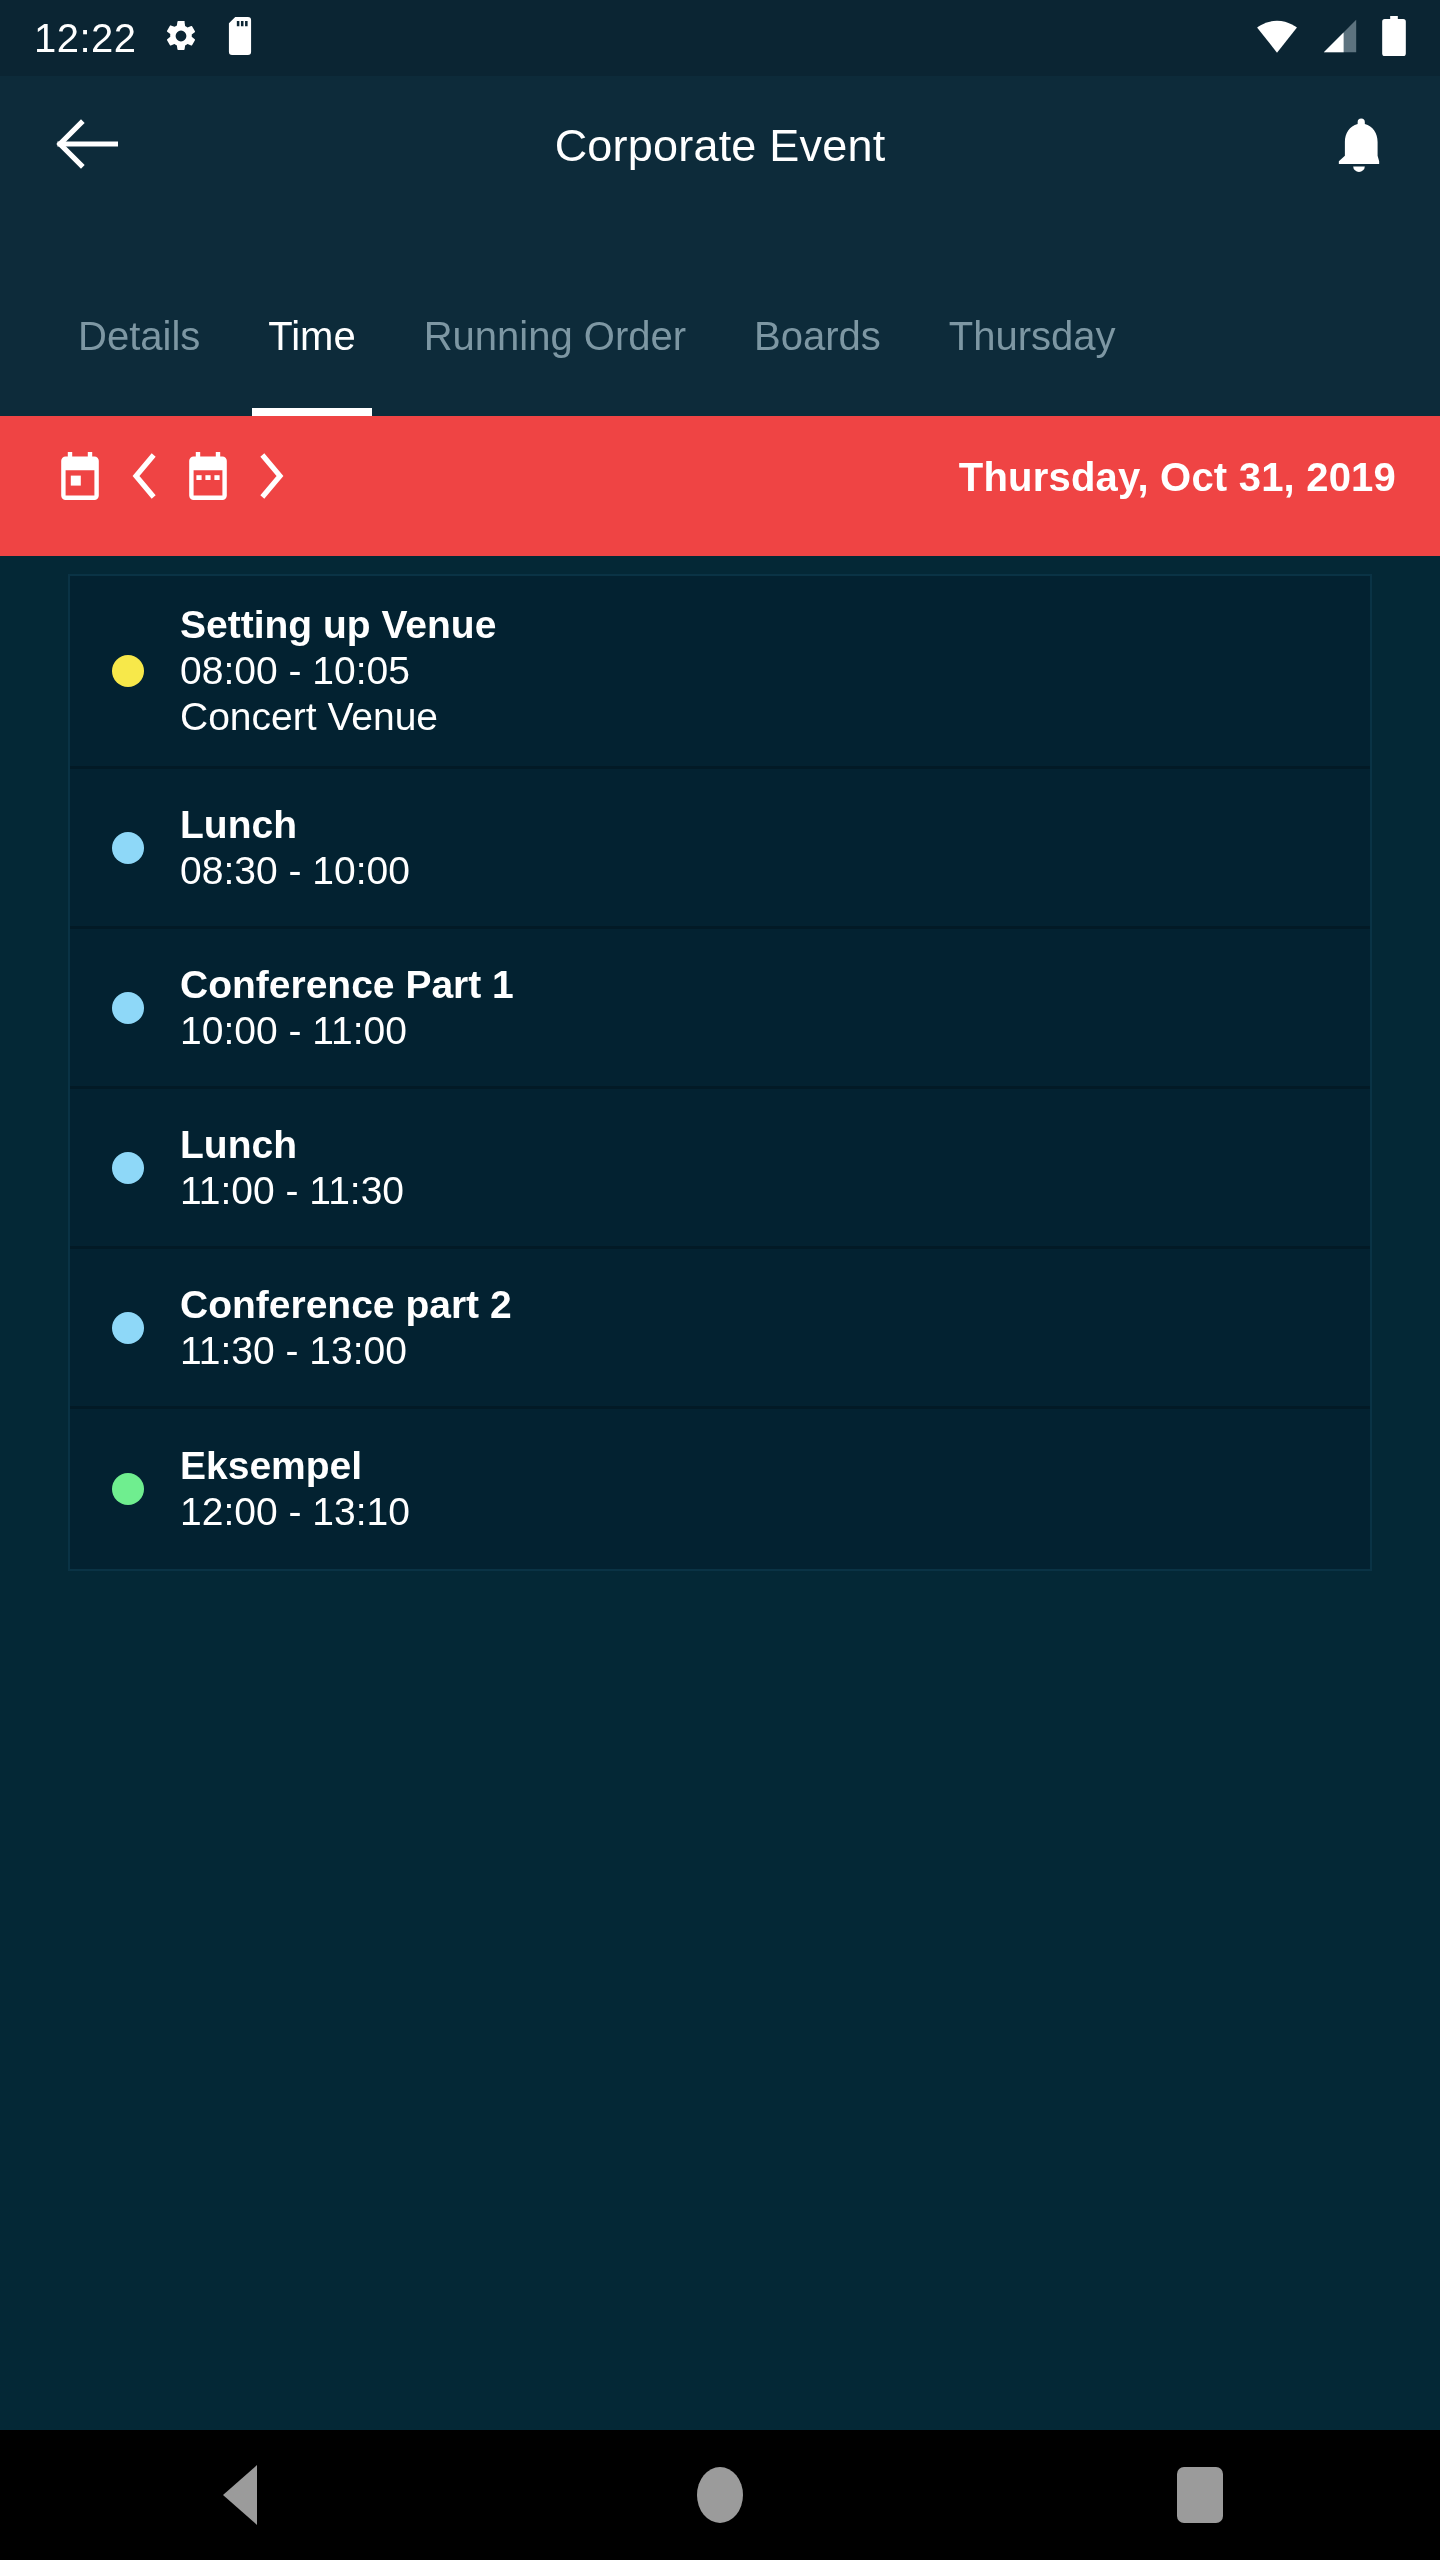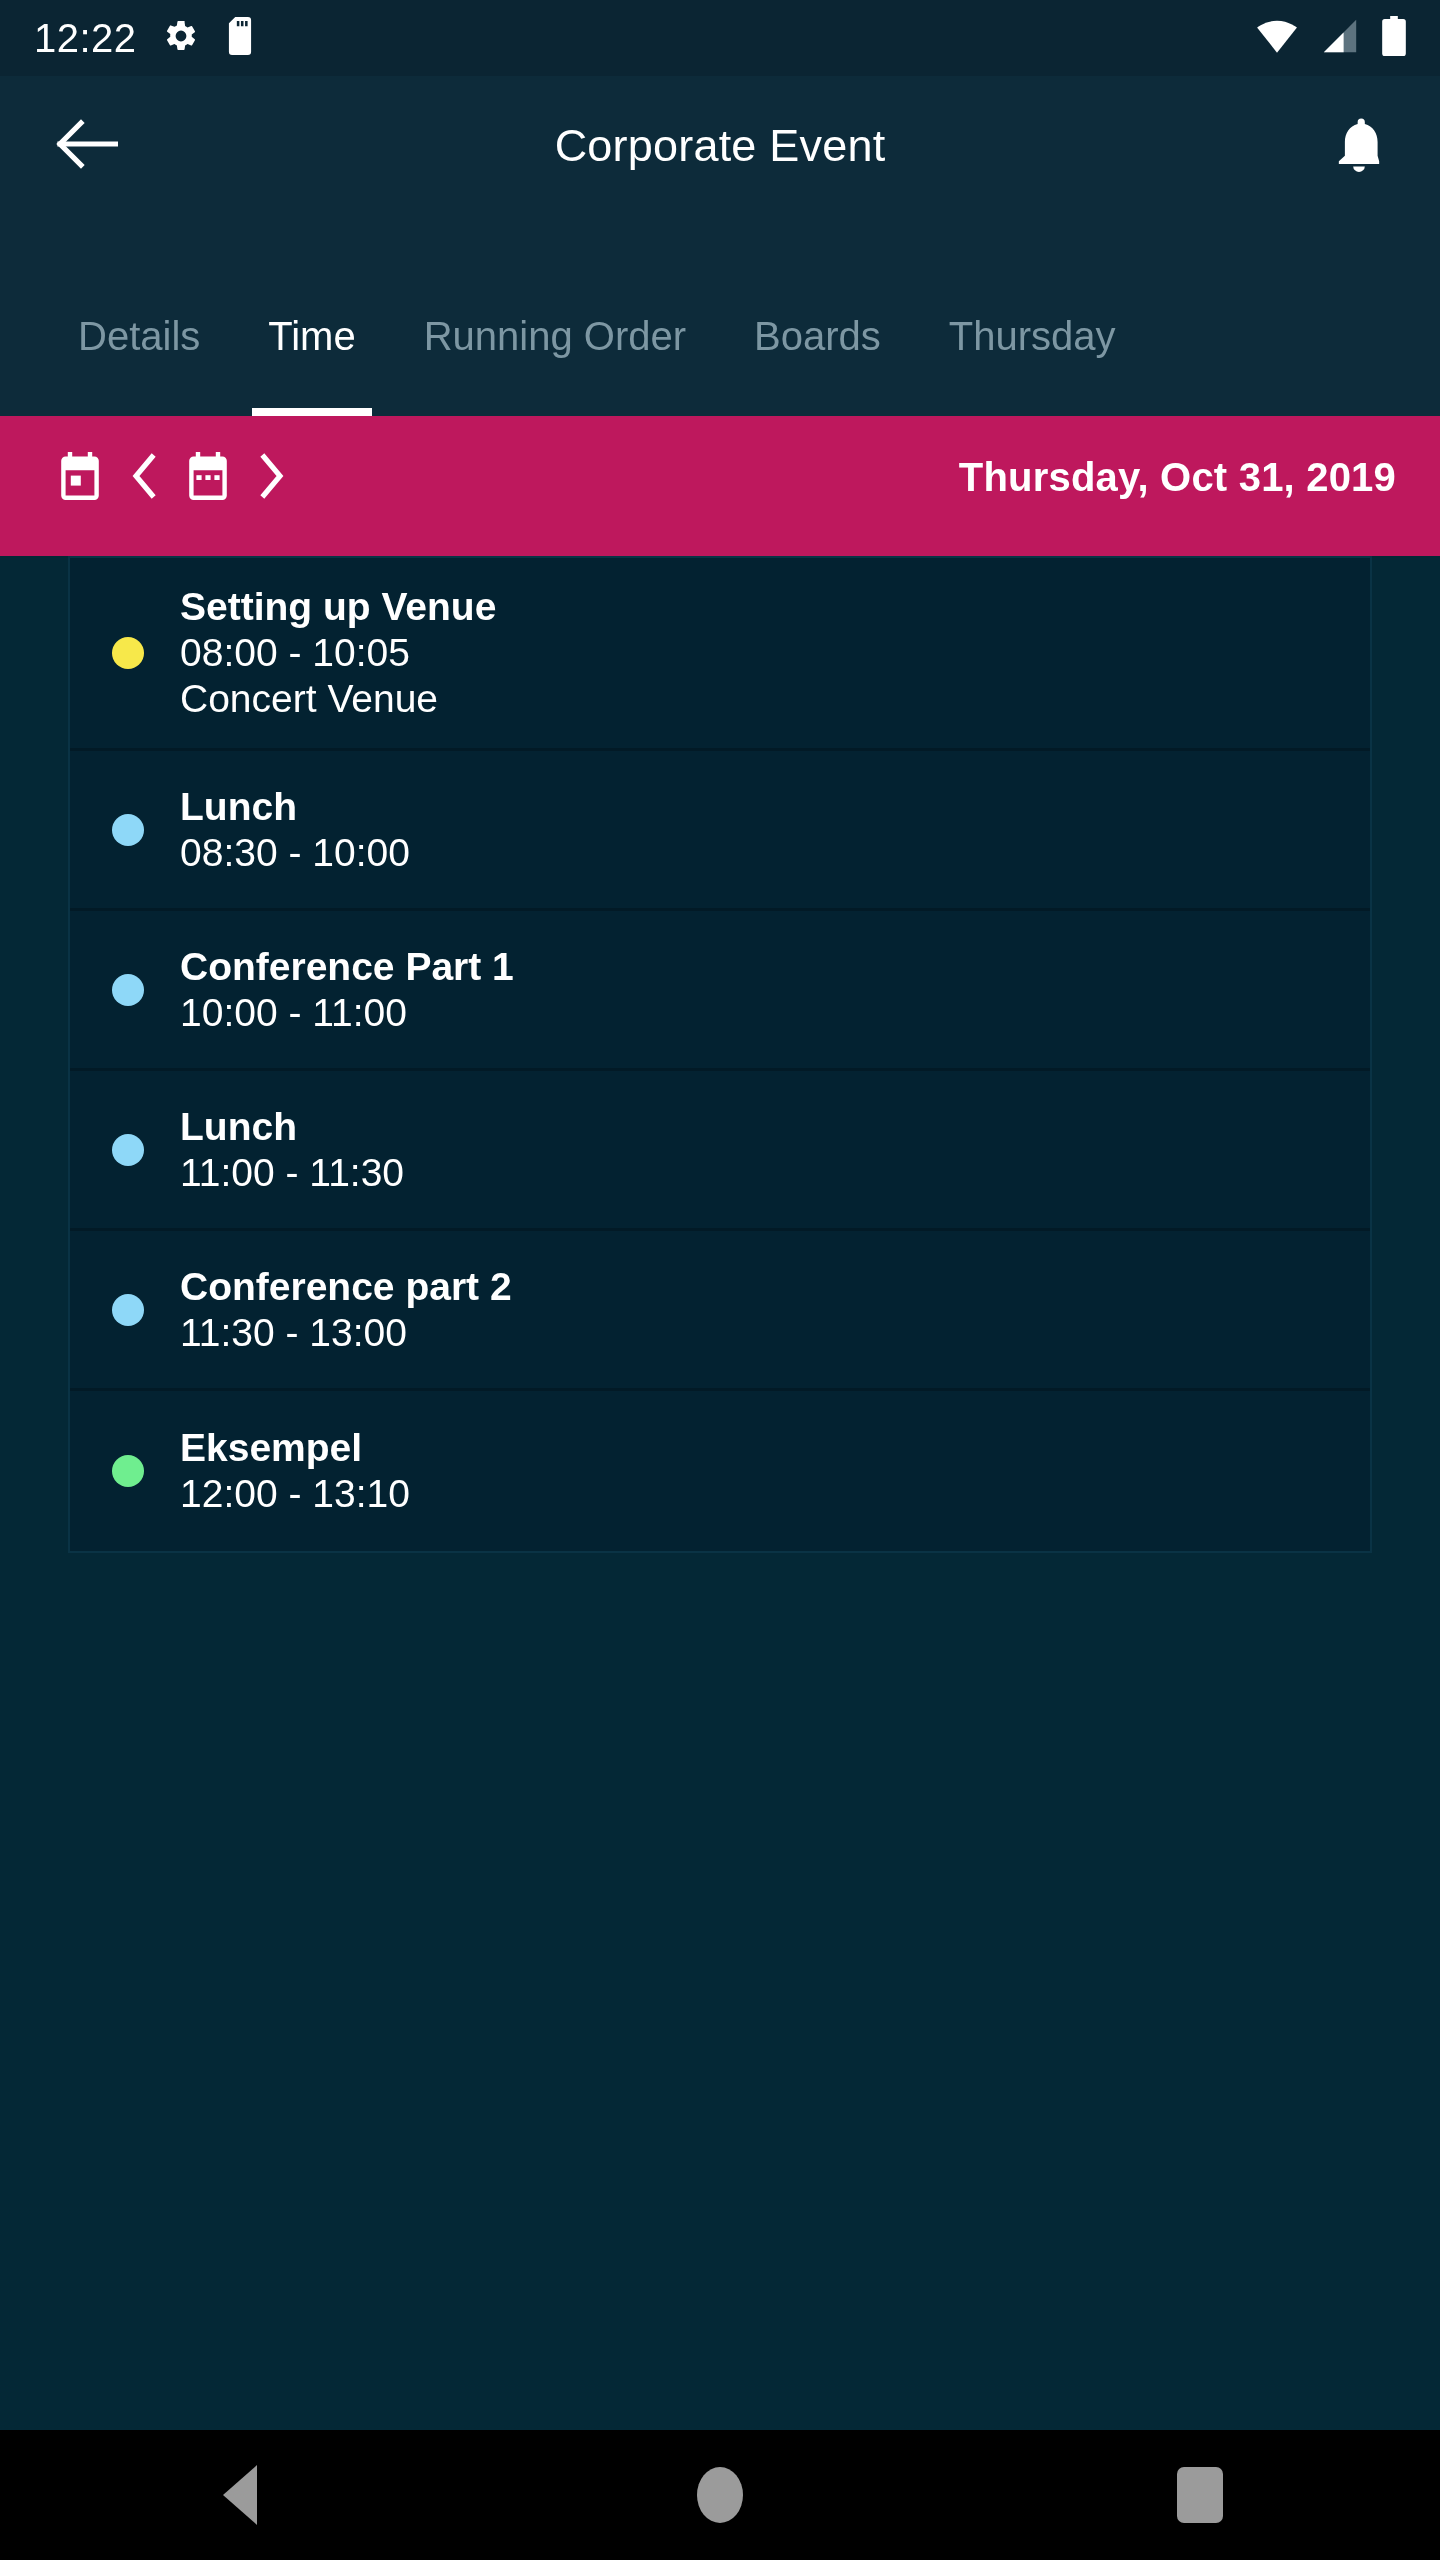--- a/index.html
+++ b/index.html
@@ -48,35 +48,36 @@
   }
   .tab-label { font-size:40px; color:#7d97a3; font-weight:400; }
   .tab.active .tab-label { color:#ffffff; }
   .tab.active::after {
     content:""; position:absolute; bottom:0; left:18px; right:18px;
     height:8px; background:#ffffff;
   }
 
   
   .datebar {
-    flex:0 0 140px; height:140px; background:#be185d;
+    flex:0 0 140px; height:140px; background:#ef4444;
     display:flex; align-items:center; padding:0 44px 17px 58px;
   }
   .datenav { display:flex; align-items:center; gap:28px; }
   .dn-btn { cursor:pointer; display:flex; align-items:center; justify-content:center; }
   .date-label {
     margin-left:auto; color:#ffffff; font-size:40px; font-weight:700;
     letter-spacing:0.2px;
   }
 
   
   .list-wrap { flex:1 1 auto; background:#042836; padding:0 68px; overflow:hidden; }
   .list-card {
     border:2px solid #0a3345; border-top:2px solid #0a3345;
     background:#5eead4;
+    margin-top:18px;
   }
   .evt {
     display:flex; align-items:center; padding:26px 0 26px 42px;
     border-bottom:3px solid #021a26; background:#032231;
     cursor:pointer; min-height:160px;
   }
   .evt:last-child { border-bottom:none; }
   .dot { width:32px; height:32px; border-radius:50%; flex:0 0 32px; margin-right:36px; }
   .evt-body { display:flex; flex-direction:column; justify-content:center; }
   .evt-title { color:#ffffff; font-size:39px; font-weight:700; line-height:1.18; }

